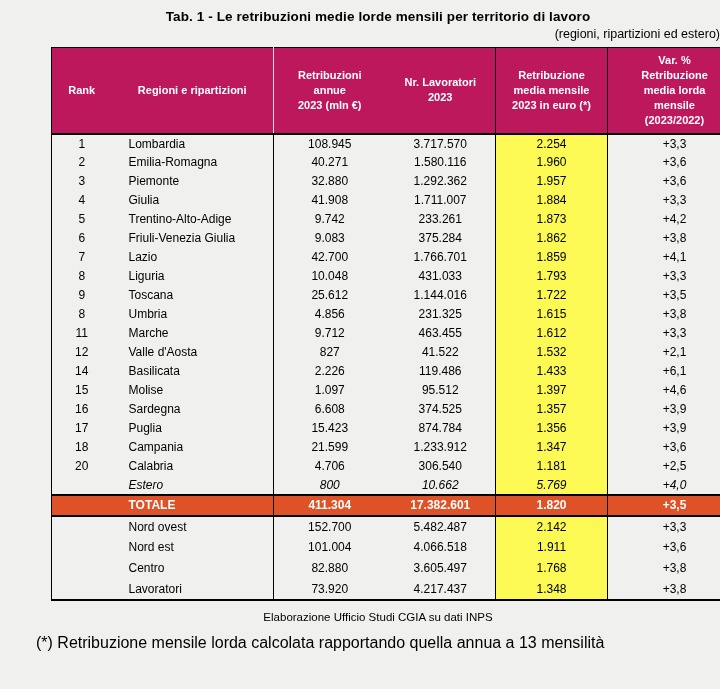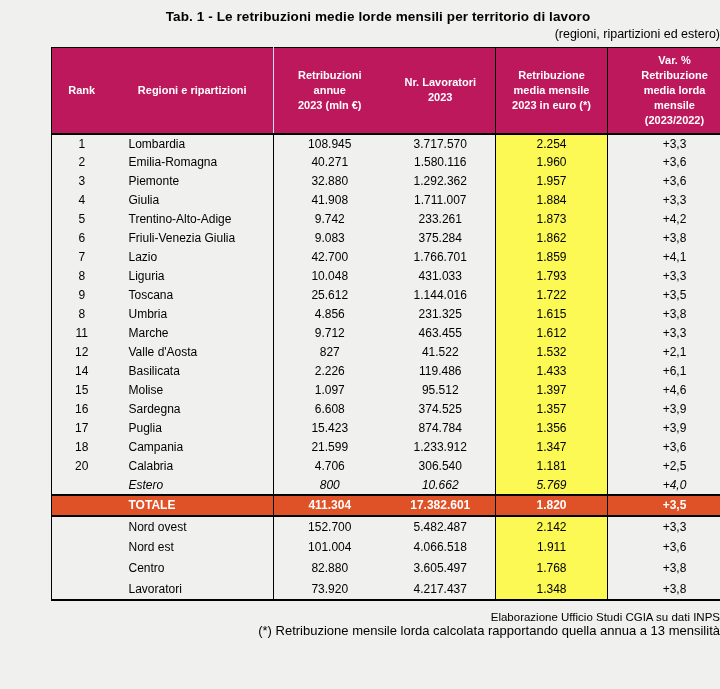--- a/index.html
+++ b/index.html
@@ -69,27 +69,28 @@
     background: #df5228;
     color: #ffffff;
     font-weight: bold;
     height: 21px;
     border-top: 2px solid #000;
     border-bottom: 2px solid #000;
   }
   tr.totale td.c-highlight { background: #df5228; }
   tr.ripartizione td { height: 21px; }
   .footnote-source {
-    text-align: right;
+    text-align: center;
     font-size: 11.5px;
     margin-top: 10px;
   }
   .footnote-note {
-    text-align: right;
-    font-size: 13px;
+    text-align: left;
+    font-size: 16px;
+    margin-top: 11px;
   }
 </style>
 </head>
 <body>
 
 <div class="page">
   <div class="title">Tab. 1 - Le retribuzioni medie lorde mensili per territorio di lavoro</div>
   <div class="subtitle">(regioni, ripartizioni ed estero)</div>
 
   <table class="data">

